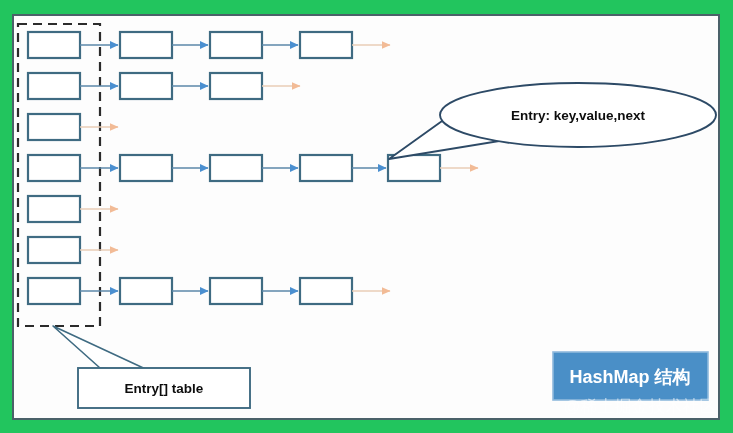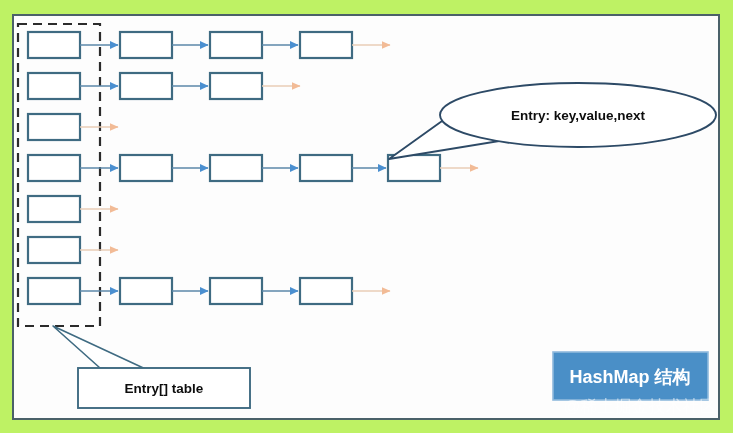--- a/index.html
+++ b/index.html
@@ -4,21 +4,21 @@
 <style>
   html, body {
     margin: 0;
     padding: 0;
     background: #ffffff;
   }
   #canvas {
     position: relative;
     width: 733px;
     height: 433px;
-    background: #bef264;
+    background: #22c55e;
     overflow: hidden;
     font-family: "Liberation Sans", sans-serif;
   }
   
   #frame {
     position: absolute;
     left: 12px;
     top: 14px;
     width: 708px;
     height: 406px;

